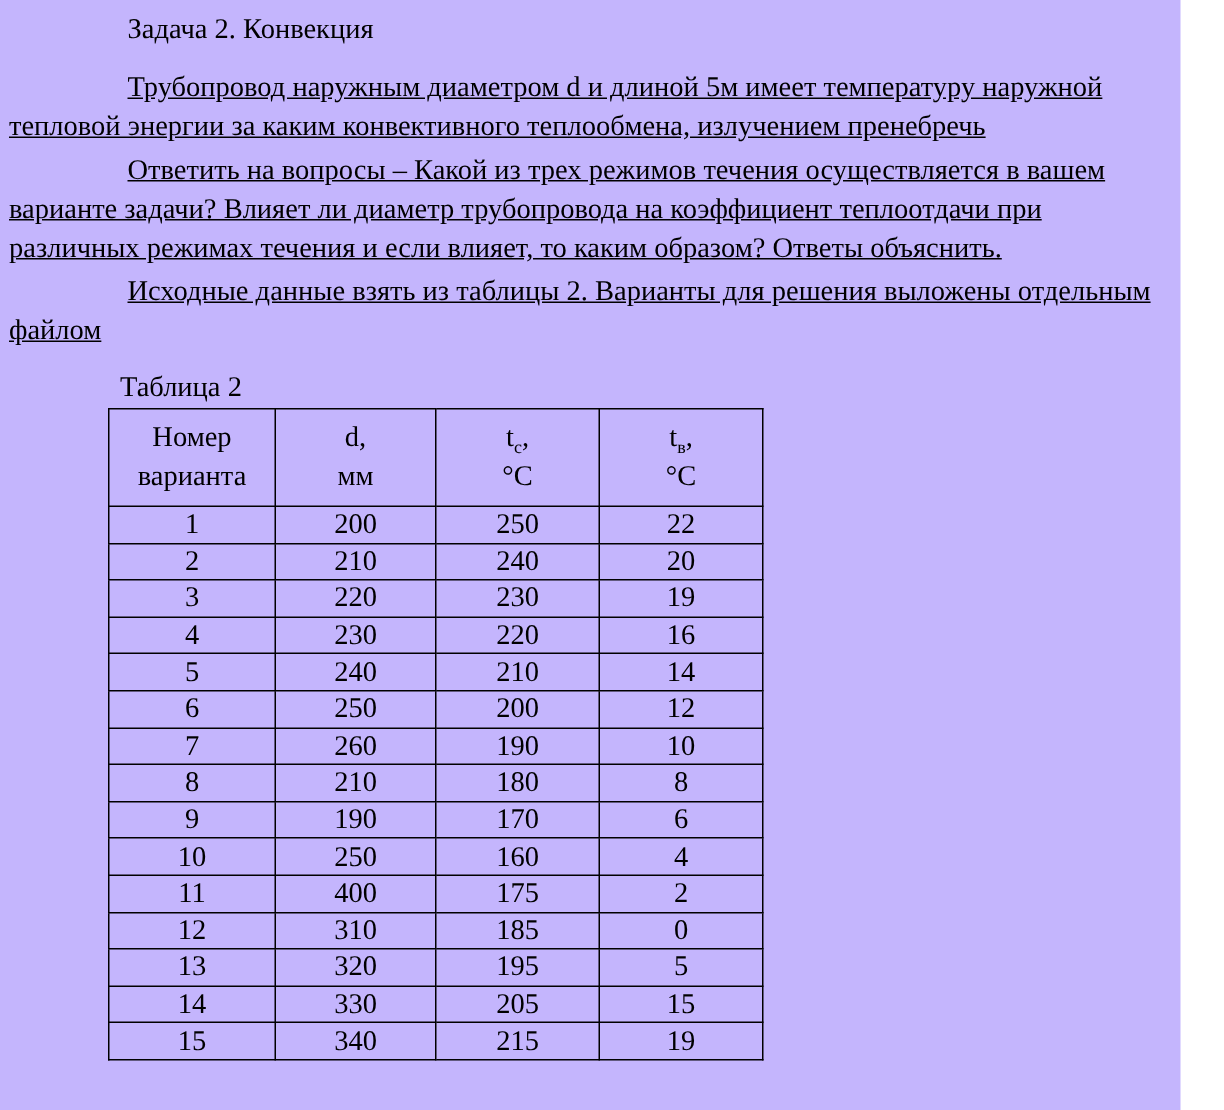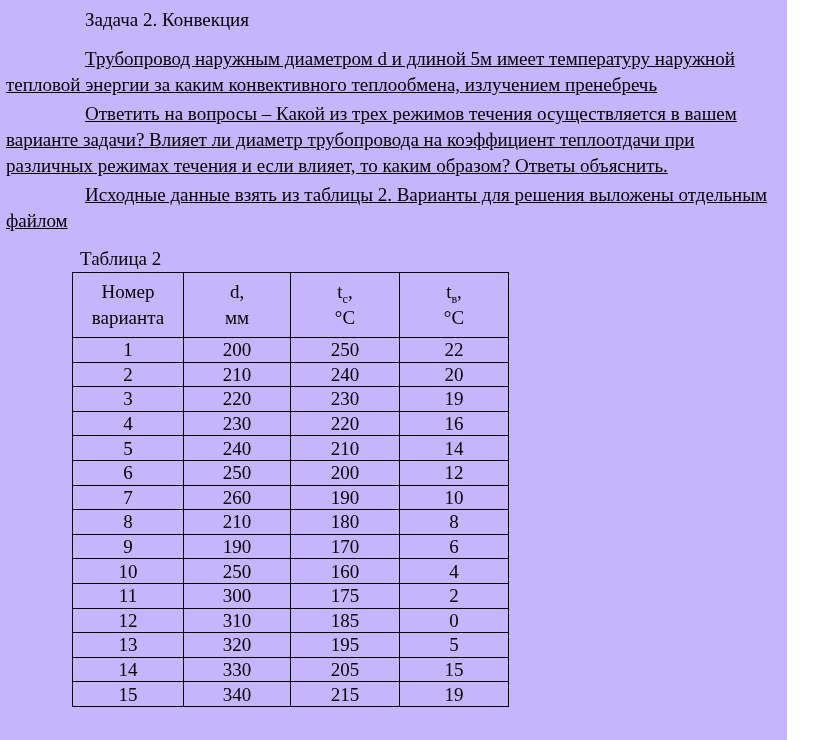--- a/index.html
+++ b/index.html
@@ -195,21 +195,21 @@
           <td>6</td>
         </tr>
         <tr>
           <td>10</td>
           <td>250</td>
           <td>160</td>
           <td>4</td>
         </tr>
         <tr>
           <td>11</td>
-          <td>300</td>
+          <td>400</td>
           <td>175</td>
           <td>2</td>
         </tr>
         <tr>
           <td>12</td>
           <td>310</td>
           <td>185</td>
           <td>0</td>
         </tr>
         <tr>

